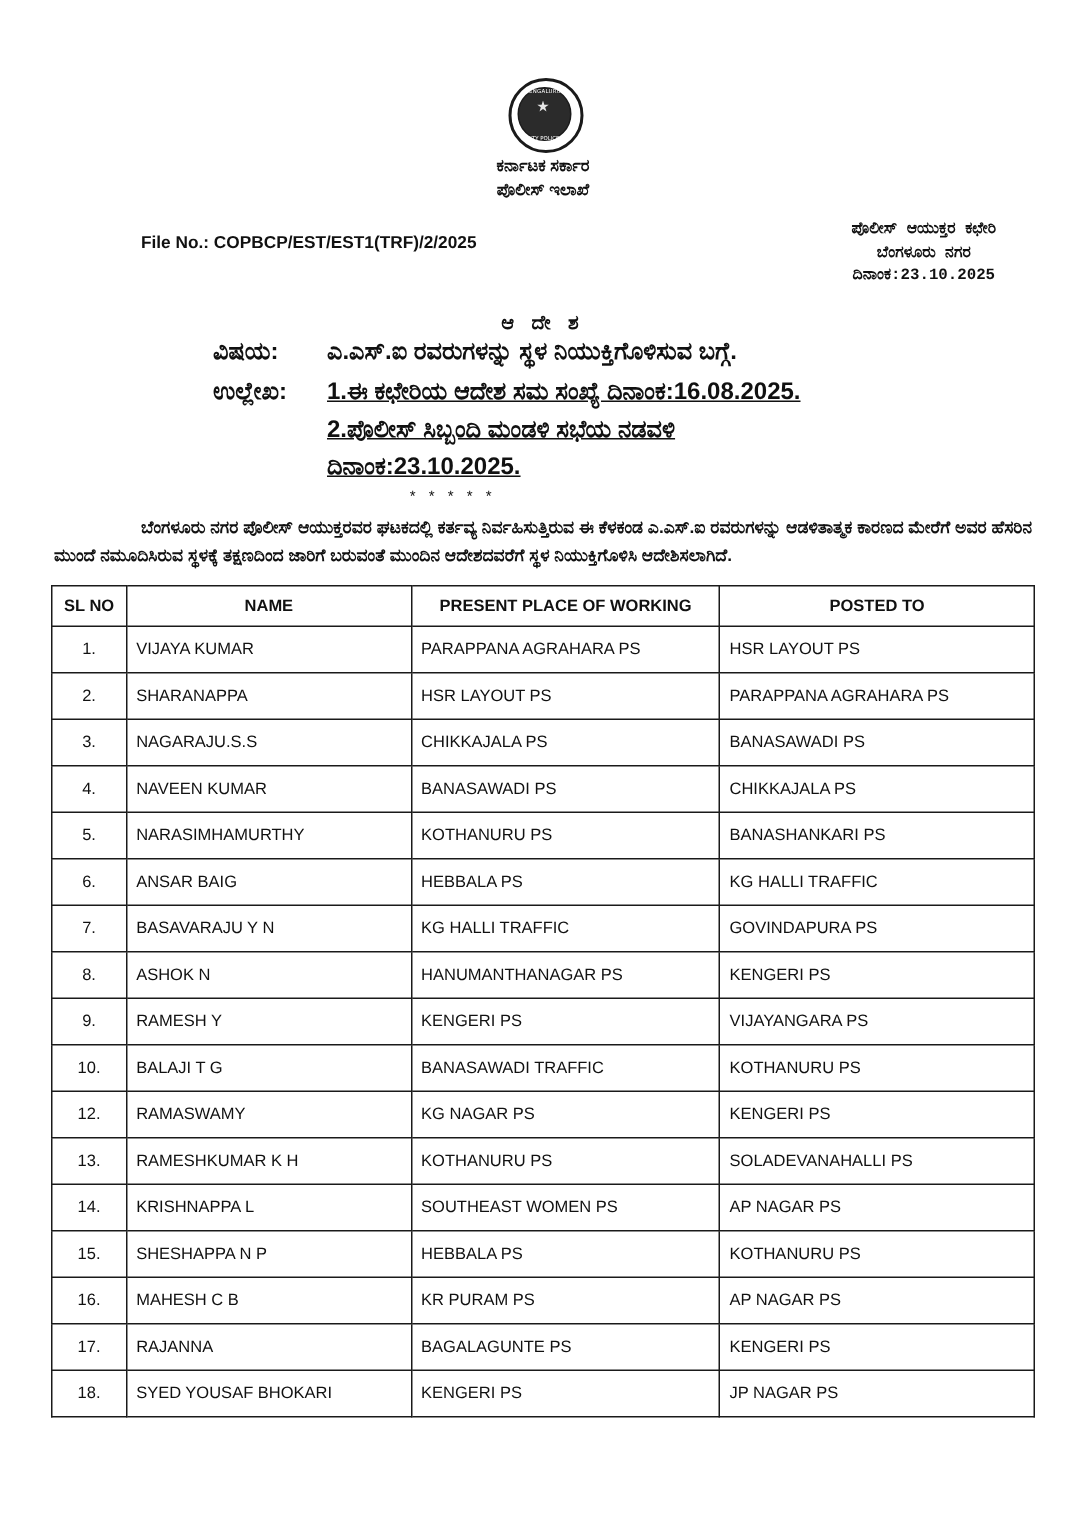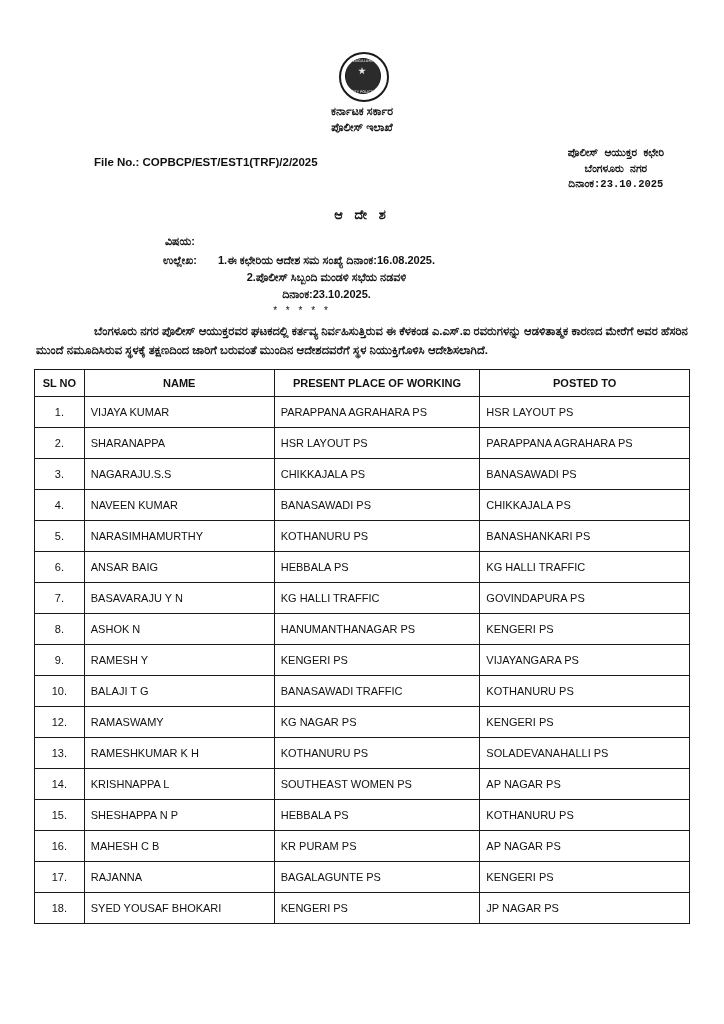--- a/index.html
+++ b/index.html
@@ -109,41 +109,41 @@
 
   .order-title {
     text-align: center;
     font-size: 13px;
     font-weight: bold;
     letter-spacing: 4px;
     margin-top: 14px;
   }
 
   .kv-block {
-    margin-top: 10px;
+    margin-top: 0;
     padding-left: 108px;
-    font-size: 11px;
+    font-size: 16px;
     line-height: 1.55;
-    text-align: center;
   }
   .kv-row {
     display: flex;
     align-items: flex-start;
     margin-bottom: 2px;
   }
   .kv-key {
     font-weight: bold;
     width: 76px;
     flex: 0 0 76px;
   }
   .kv-val {
     font-weight: bold;
   }
   .kv-val .sub {
     display: block;
+    text-decoration: underline;
   }
   .stars {
     text-align: center;
     font-size: 10px;
     letter-spacing: 3px;
     margin: 2px 0 6px 0;
     padding-right: 120px;
   }
 
   .body-para {
@@ -213,20 +213,21 @@
       <div>ಬೆಂಗಳೂರು ನಗರ</div>
       <div>ದಿನಾಂಕ:23.10.2025</div>
     </div>
   </div>
 
   <div class="order-title">ಆ ದೇ ಶ</div>
 
   <div class="kv-block">
     <div class="kv-row">
       <div class="kv-key">ವಿಷಯ:</div>
+      <div class="kv-val">ಎ.ಎಸ್.ಐ ರವರುಗಳನ್ನು ಸ್ಥಳ ನಿಯುಕ್ತಿಗೊಳಿಸುವ ಬಗ್ಗೆ.</div>
     </div>
     <div class="kv-row">
       <div class="kv-key">ಉಲ್ಲೇಖ:</div>
       <div class="kv-val">
         <span class="sub">1.ಈ ಕಛೇರಿಯ ಆದೇಶ ಸಮ ಸಂಖ್ಯೆ ದಿನಾಂಕ:16.08.2025.</span>
         <span class="sub">2.ಪೊಲೀಸ್   ಸಿಬ್ಬಂದಿ  ಮಂಡಳಿ  ಸಭೆಯ  ನಡವಳಿ</span>
         <span class="sub">ದಿನಾಂಕ:23.10.2025.</span>
       </div>
     </div>
   </div>

